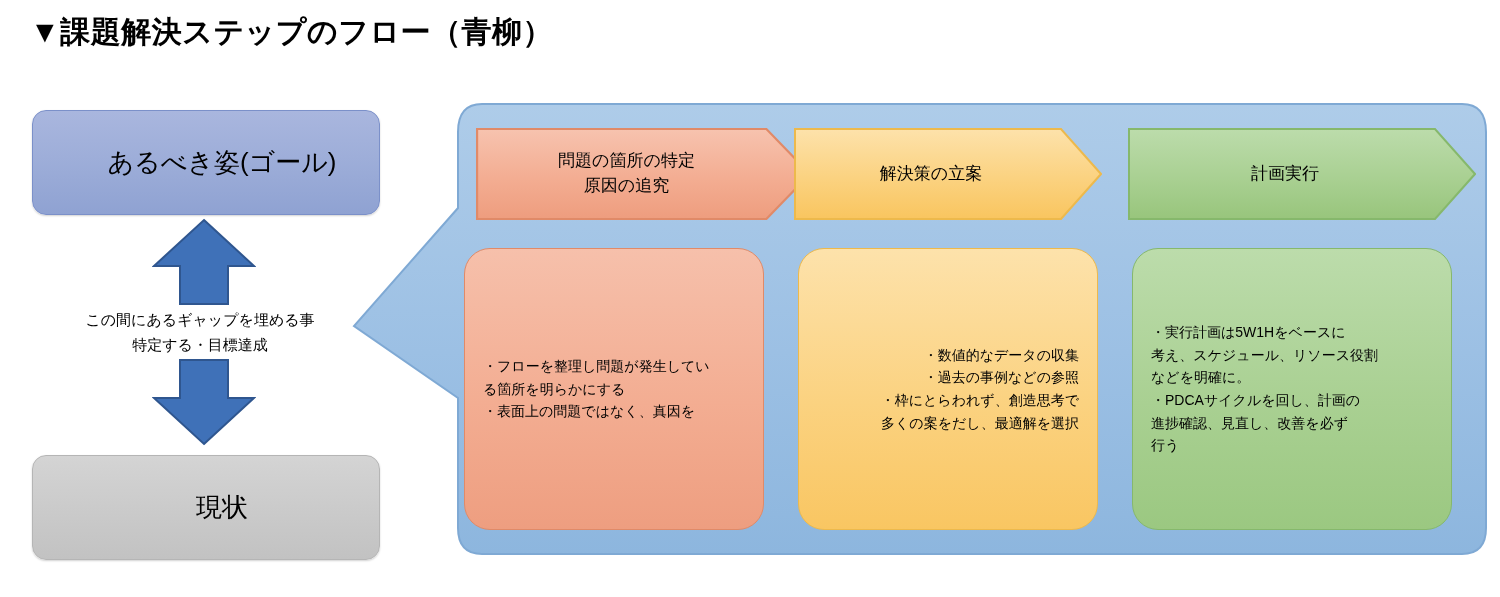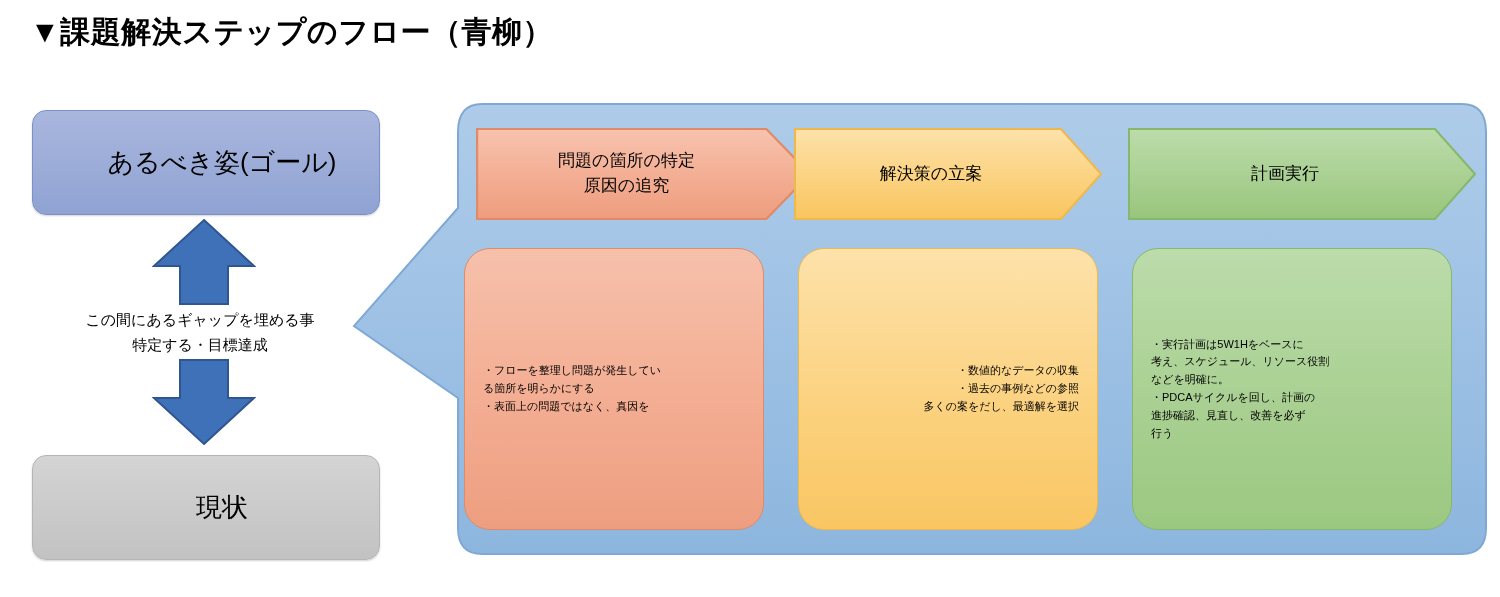--- a/index.html
+++ b/index.html
@@ -143,21 +143,21 @@
   .step-panel {
     position: absolute;
     top: 130px;
     height: 282px;
     border-radius: 26px;
     box-sizing: border-box;
     display: flex;
     flex-direction: column;
     justify-content: center;
     padding: 0 18px;
-    font-size: 11px;
+    font-size: 14px;
     line-height: 1.62;
   }
   #step-panel-0 { left: 4px;   width: 300px;
     background: linear-gradient(180deg, #f6c0ab 0%, #f3ad92 55%, #ee9e80 100%);
     border: 1px solid #e08a68; }
   #step-panel-1 { left: 338px; width: 300px;
     background: linear-gradient(180deg, #fde2ab 0%, #fbd280 55%, #f9c662 100%);
     border: 1px solid #edb94c; align-items: flex-end; }
   #step-panel-2 { left: 672px; width: 320px;
     background: linear-gradient(180deg, #bcdcab 0%, #a9d092 55%, #9bc881 100%);
@@ -260,20 +260,21 @@
         <polygon points="1,1 267,1 307,46 267,91 1,91" fill="url(#chevGrad1)" stroke="#edb94c" stroke-width="2"></polygon>
       </svg>
       <div class="step-header-label">
         <span class="hl">解決策の立案</span>
       </div>
     </div>
 
     <div class="step-panel" id="step-panel-1">
       <span class="bullet-line">・数値的なデータの収集</span>
       <span class="bullet-line">・過去の事例などの参照</span>
+      <span class="bullet-line">・枠にとらわれず、創造思考で</span>
       <span class="bullet-line">多くの案をだし、最適解を選択</span>
     </div>
 
     <div class="step-header" id="step-header-2">
       <svg viewBox="0 0 348 92" preserveAspectRatio="none" aria-hidden="true">
         <defs>
           <linearGradient id="chevGrad2" x1="0" y1="0" x2="0" y2="1">
             <stop offset="0%" stop-color="#bcdcab"></stop>
             <stop offset="55%" stop-color="#a9d092"></stop>
             <stop offset="100%" stop-color="#98c57c"></stop>

